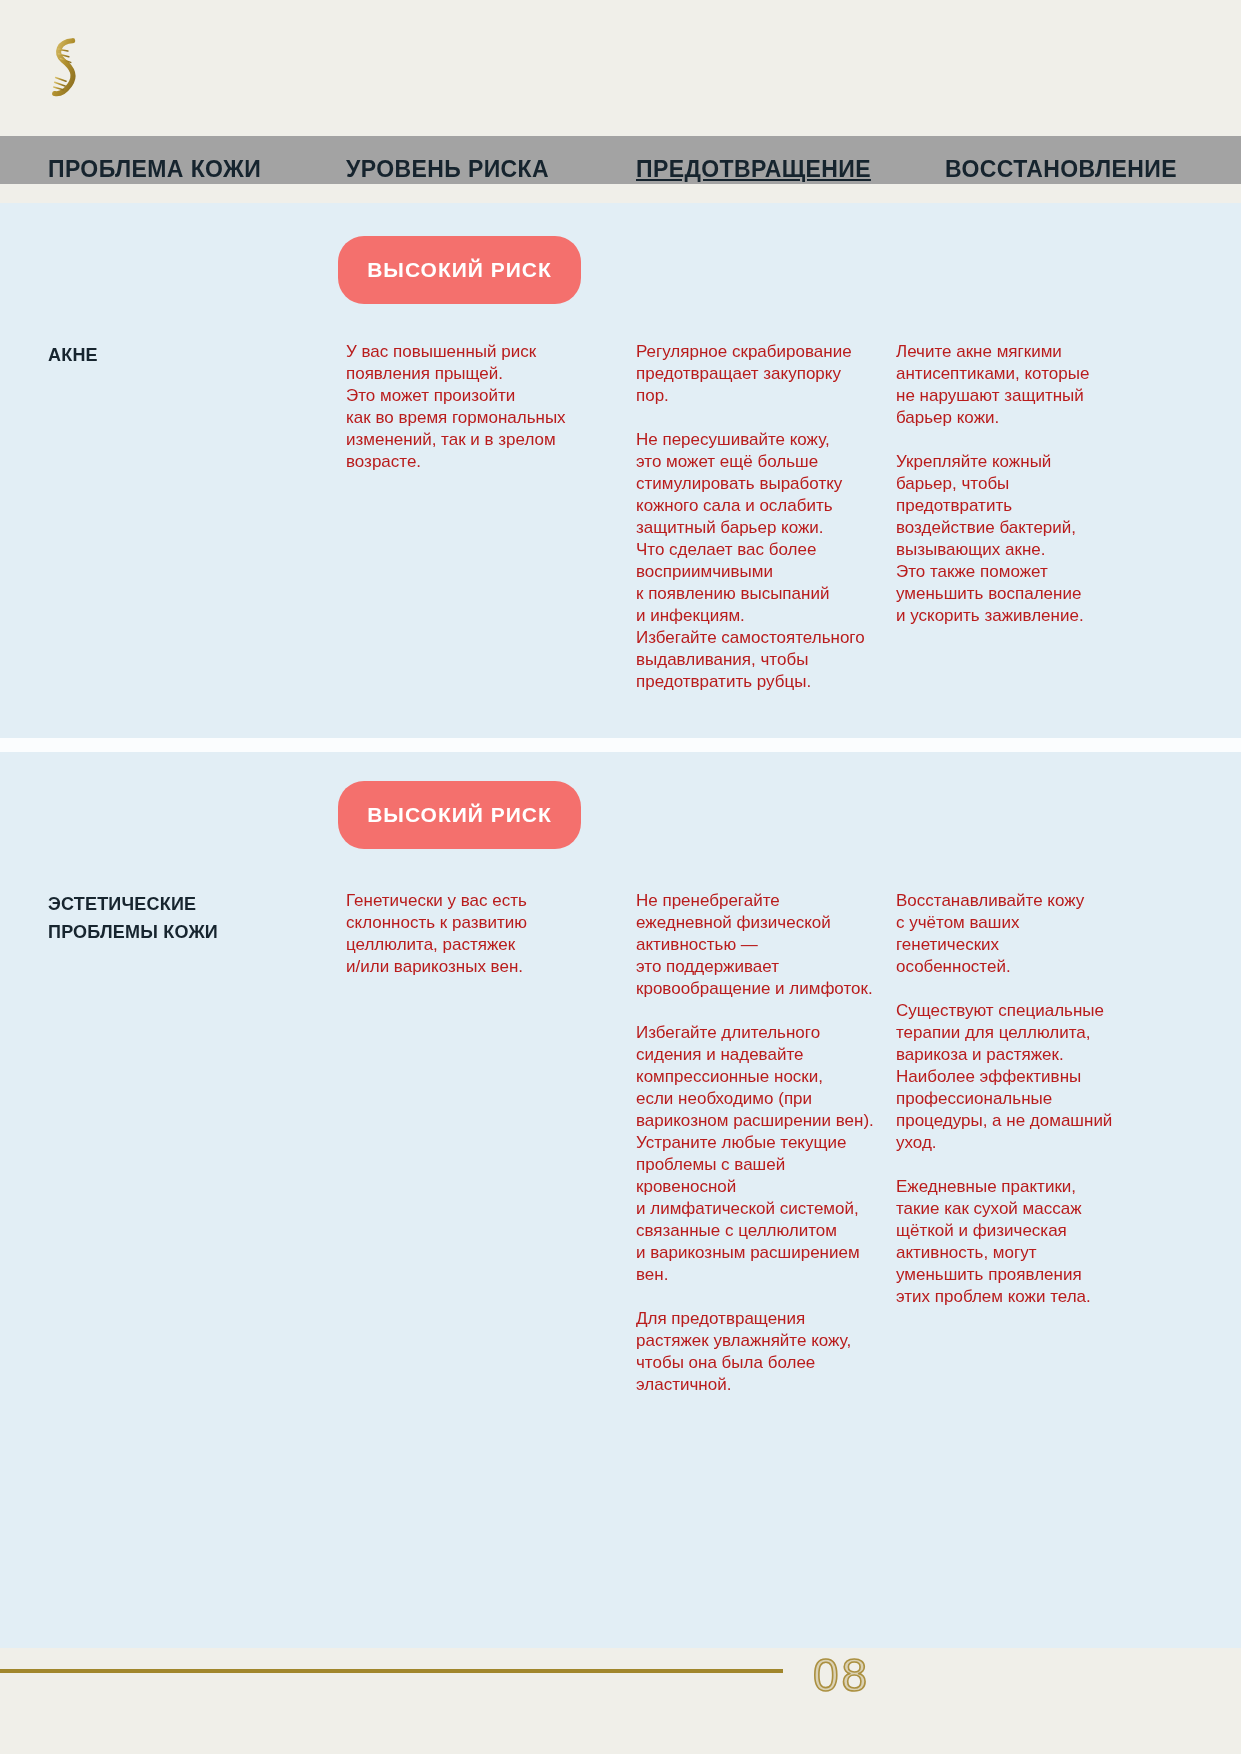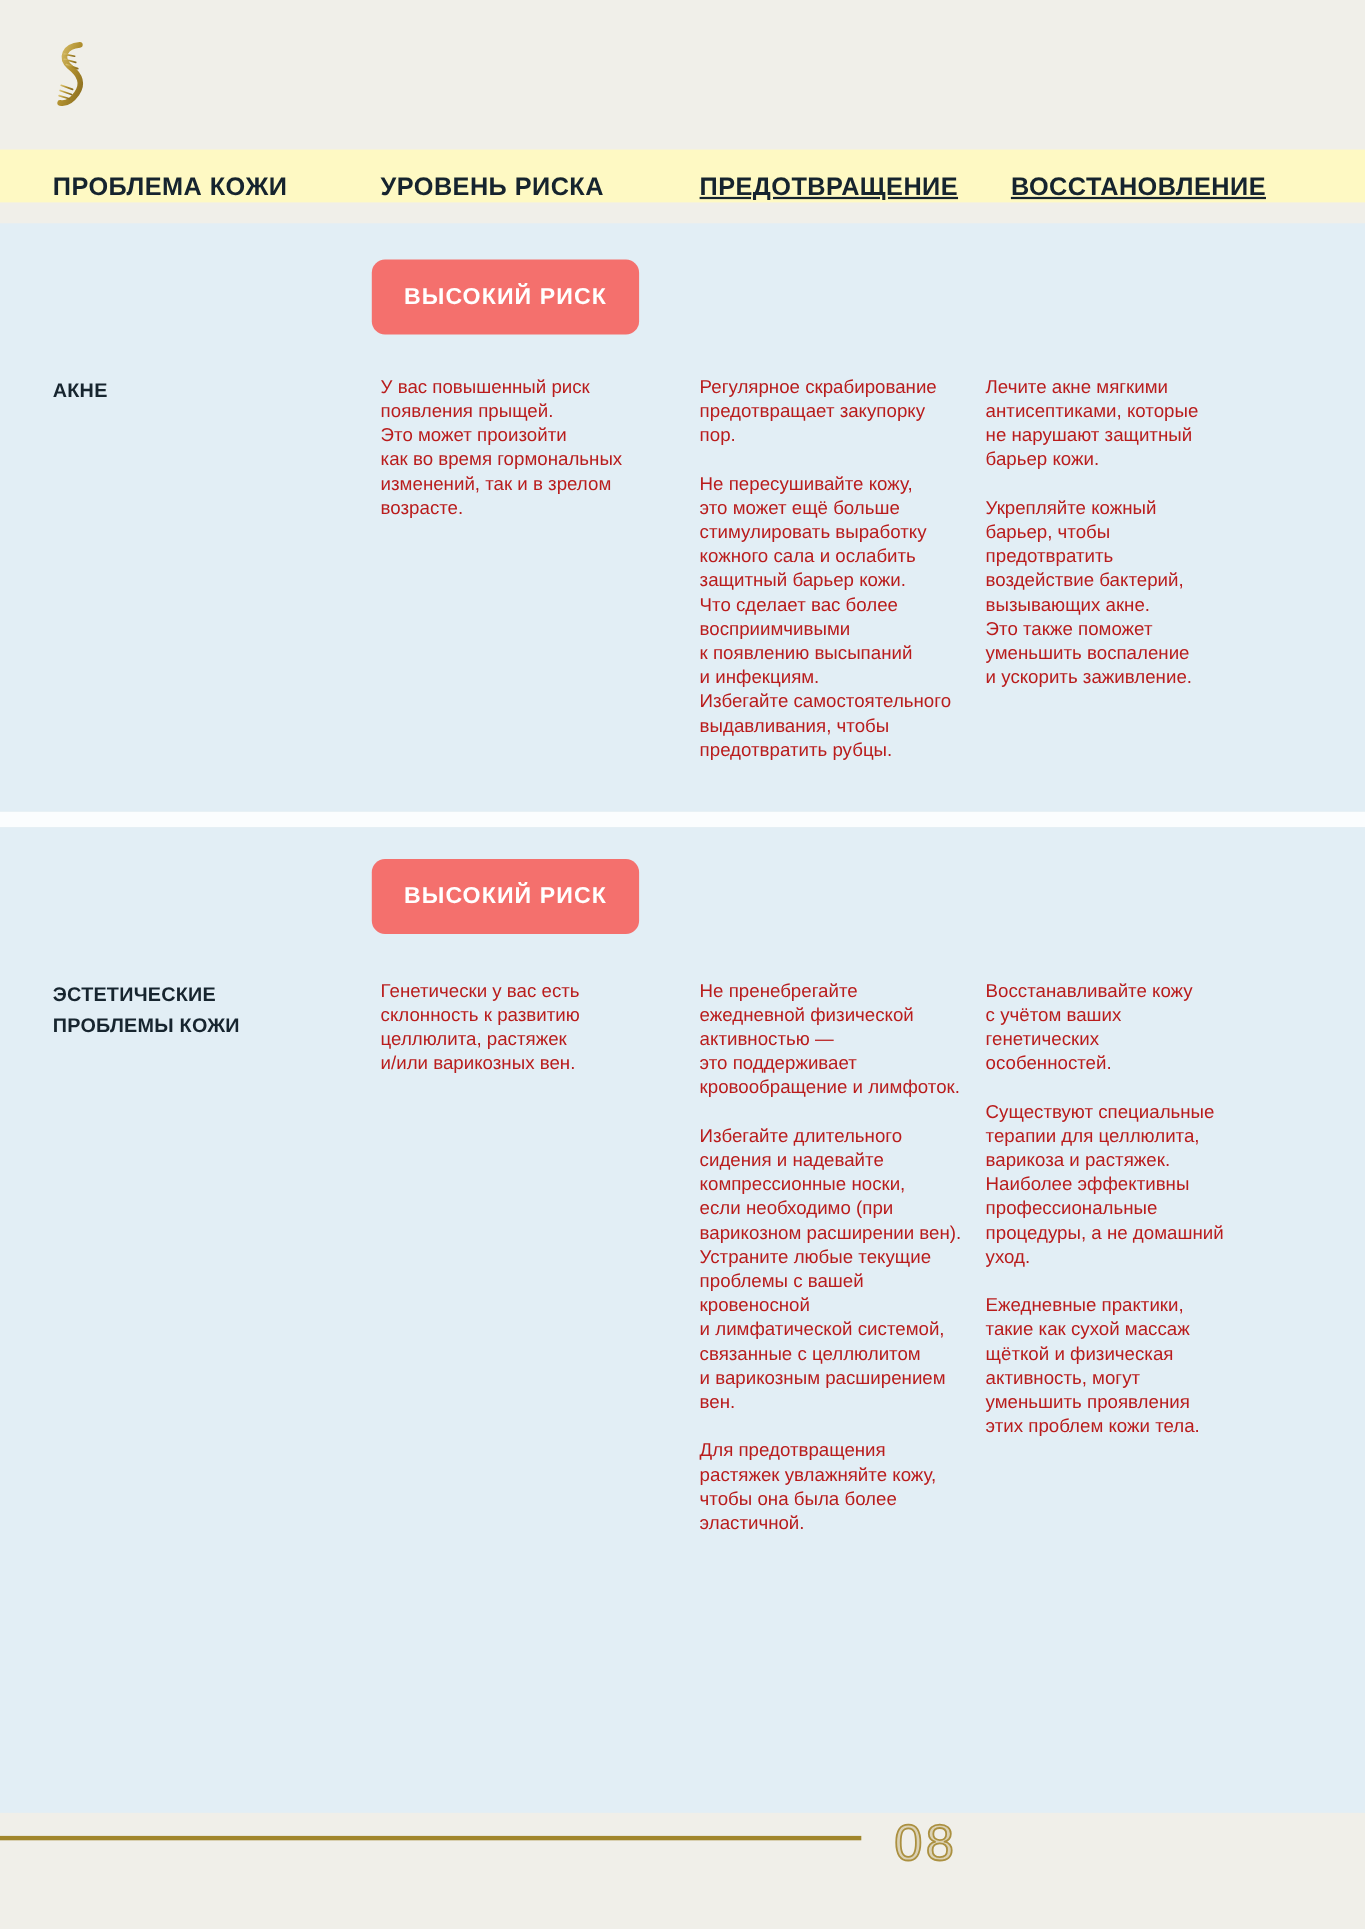--- a/index.html
+++ b/index.html
@@ -8,40 +8,40 @@
     width:1241px;height:1754px;
     background:#f0efe9;
     font-family:"Liberation Sans", sans-serif;
     overflow:hidden;
   }
   
   .logo{position:absolute;left:46px;top:36px;width:40px;height:66px;}
   
   .header-band{
     position:absolute;left:0;top:136px;width:1241px;height:48px;
-    background:#fef9c3;
+    background:#a3a3a3;
   }
   .col-h{
     position:absolute;top:0;height:67px;display:flex;align-items:center;
     font-size:23px;font-weight:700;color:#16242e;letter-spacing:.4px;
     white-space:nowrap;
   }
   .col-h.c1{left:48px;}
   .col-h.c2{left:346px;}
   .col-h.c3{left:636px;text-decoration:underline;}
-  .col-h.c4{left:919px;text-decoration:underline;}
+  .col-h.c4{left:945px;}
   
   .section{position:absolute;left:0;width:1241px;background:#e2eef5;}
   .section.s1{top:203px;height:535px;}
   .divider{position:absolute;left:0;top:738px;width:1241px;height:14px;background:#fbfdfe;}
   .section.s2{top:752px;height:896px;}
   
   .badge{
     position:absolute;left:338px;width:243px;height:68px;
-    background:#f4706d;border-radius:12px;
+    background:#f4706d;border-radius:26px;
     display:flex;align-items:center;justify-content:center;
     color:#ffffff;font-size:21px;font-weight:700;letter-spacing:1px;
     white-space:nowrap;
   }
   .badge.b1{top:236px;}
   .badge.b2{top:781px;}
   
   .cell{
     position:absolute;
     font-size:17px;line-height:22px;color:#b91c1c;

